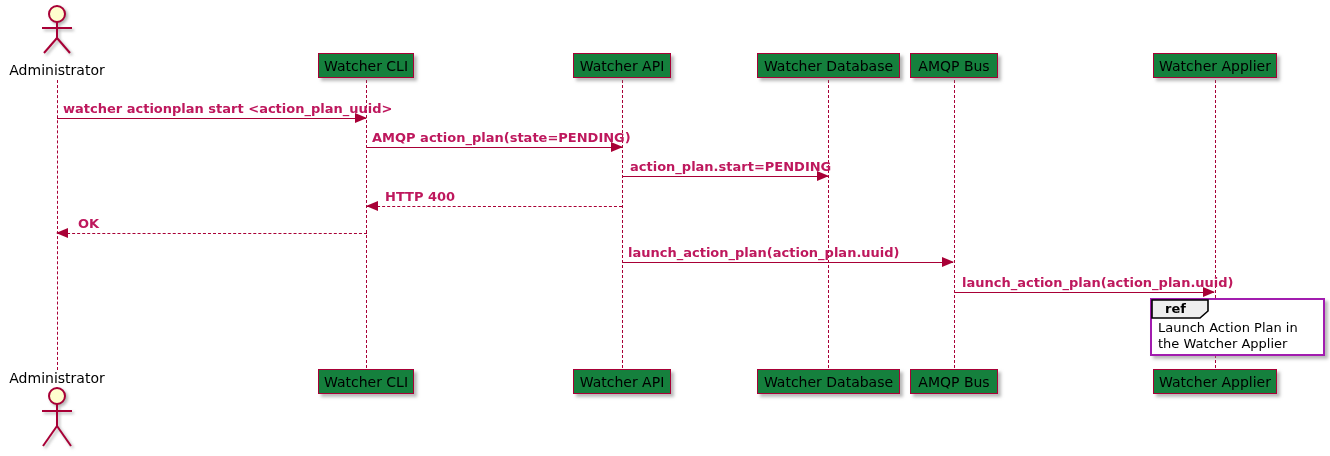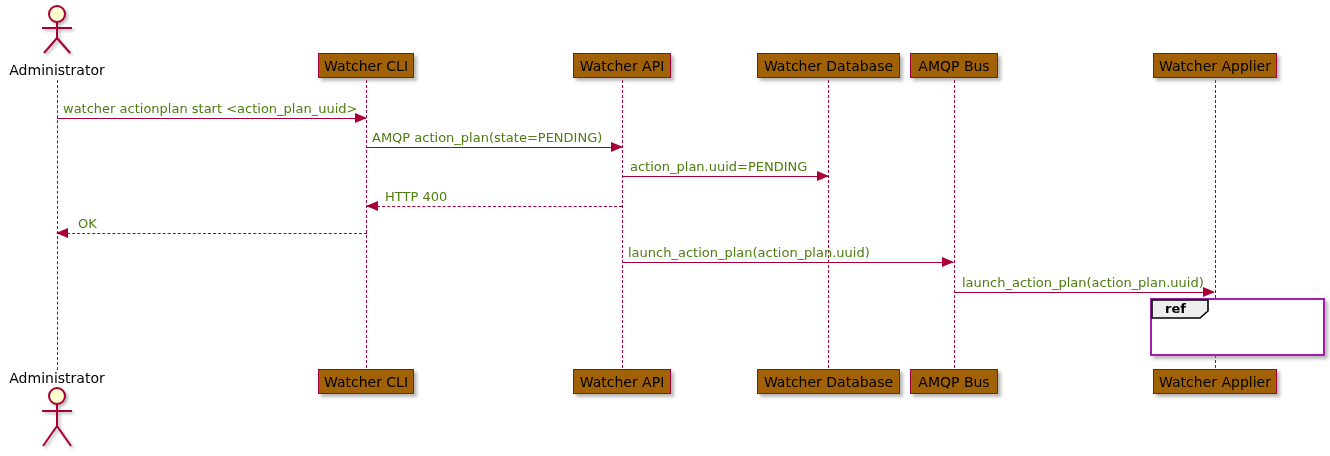--- a/index.html
+++ b/index.html
@@ -8,21 +8,21 @@
     width:1330px;height:456px;
     background:#ffffff;
     font-family:"DejaVu Sans", sans-serif;
     color:#000;
     overflow:hidden;
   }
   
   .pbox{
     position:absolute;
     height:25px;
-    background:#a16207;
+    background:#15803d;
     border:1.5px solid #A80036;
     box-shadow:3px 3px 3px rgba(130,130,130,0.55);
     display:flex;align-items:center;justify-content:center;
     font-size:14px;
     white-space:nowrap;
     box-sizing:border-box;
     z-index:3;
   }
   
   .lifeline{
@@ -30,21 +30,22 @@
     width:0;
     border-left:1px dashed #A80036;
     z-index:1;
   }
   
   .message{position:absolute;z-index:2;}
   .msg-label{
     position:absolute;top:0;
     font-size:13px;
     white-space:nowrap;
-    color:#4d7c0f;
+    color:#be185d;
+    font-weight:bold;
   }
   .msg-line{
     position:absolute;left:0;right:0;top:17px;
     border-top:1px solid #A80036;
   }
   .msg-line.dashed{border-top-style:dashed;}
   .arrow{position:absolute;width:0;height:0;top:12px;}
   .arrow.right{
     right:-1px;
     border-left:12px solid #A80036;
@@ -130,21 +131,21 @@
     <div class="arrow right"></div>
   </div>
 
   <div class="message" style="left:366px;top:130px;width:256px">
     <div class="msg-label" style="left:6px">AMQP action_plan(state=PENDING)</div>
     <div class="msg-line solid"></div>
     <div class="arrow right"></div>
   </div>
 
   <div class="message" style="left:622px;top:159px;width:206px">
-    <div class="msg-label" style="left:8px">action_plan.uuid=PENDING</div>
+    <div class="msg-label" style="left:8px">action_plan.start=PENDING</div>
     <div class="msg-line solid"></div>
     <div class="arrow right"></div>
   </div>
 
   <div class="message" style="left:367px;top:189px;width:255px">
     <div class="msg-label" style="left:18px">HTTP 400</div>
     <div class="msg-line dashed"></div>
     <div class="arrow left"></div>
   </div>
 
@@ -164,20 +165,21 @@
     <div class="msg-label" style="left:8px">launch_action_plan(action_plan.uuid)</div>
     <div class="msg-line solid"></div>
     <div class="arrow right"></div>
   </div>
 
   <div class="refbox" style="left:1150px;top:298px;width:171px;height:54px">
     <svg class="ref-tag" width="60" height="21">
       <polygon points="1,1 57,1 57,12 49,19 1,19" fill="#EEEEEE" stroke="#000000" stroke-width="1.6"></polygon>
     </svg>
     <span class="ref-keyword">ref</span>
+    <div class="ref-text">Launch Action Plan in the Watcher Applier</div>
   </div>
 
   <div class="pbox" style="left:318px;top:369px;width:96px">
       <span>Watcher CLI</span>
     </div>
   <div class="pbox" style="left:573px;top:369px;width:98px">
       <span>Watcher API</span>
     </div>
   <div class="pbox" style="left:757px;top:369px;width:143px">
       <span>Watcher Database</span>

